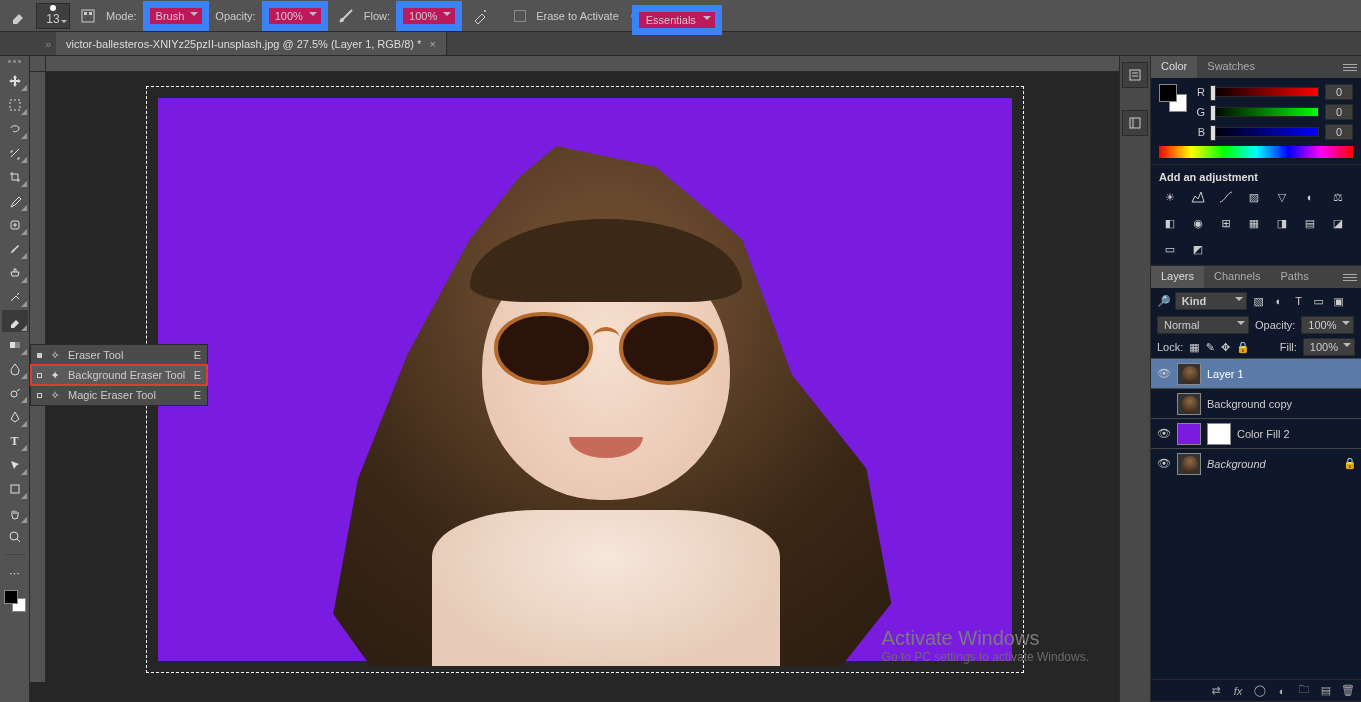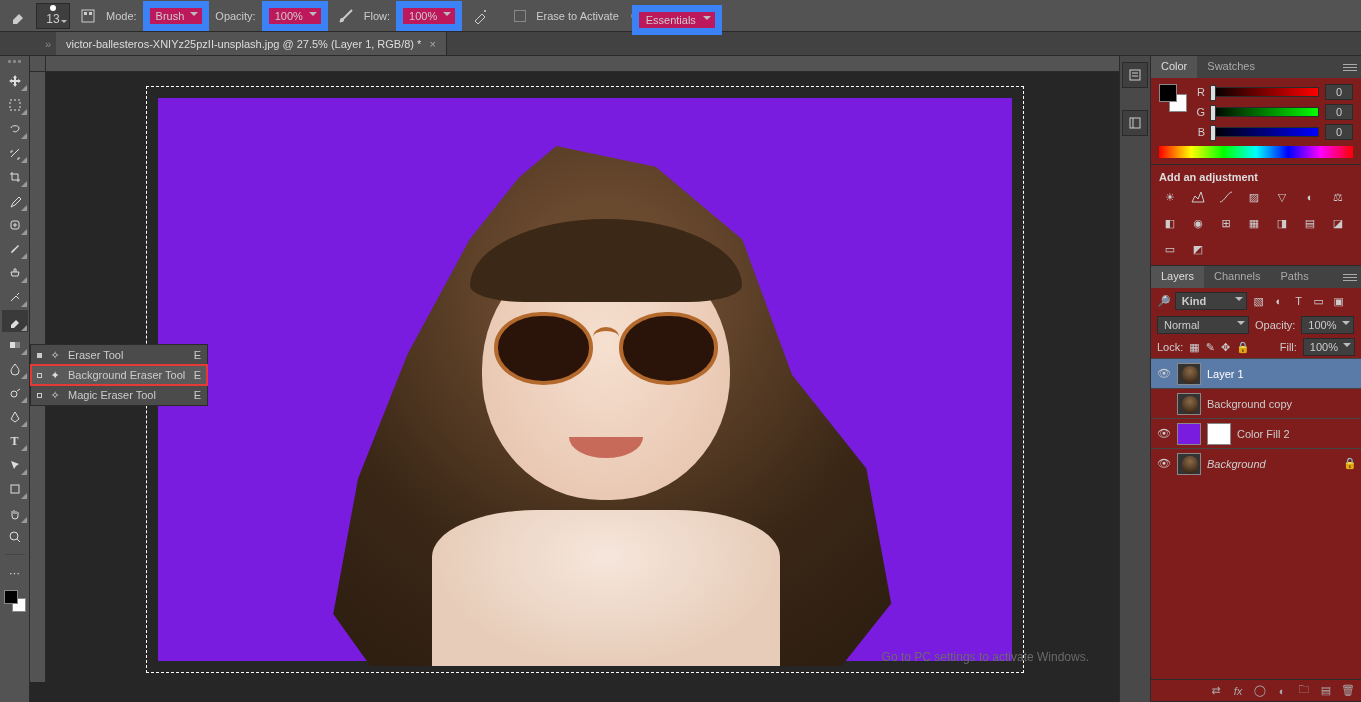--- a/index.html
+++ b/index.html
@@ -72,21 +72,21 @@
 #flyout .row .key { position: absolute; right: 6px; color: #ccc; }
 #flyout .row.hl { background: #5a5a5a; }
 #flyout .row.boxed { outline: 2px solid #e53935; outline-offset: -1px; }
 
 
 #dockstrip { width: 32px; background: #494949; border-left: 1px solid #2a2a2a; border-right: 1px solid #2a2a2a; display: flex; flex-direction: column; align-items: center; gap: 6px; padding-top: 6px; }
 #dockstrip .btn { width: 26px; height: 26px; background: #3f3f3f; border: 1px solid #2a2a2a; display:flex;align-items:center;justify-content:center;color:#ccc; }
 #dockstrip .sep { height: 10px; }
 
 
-#panels { width: 210px; background: #7f1d1d; display: flex; flex-direction: column; }
+#panels { width: 210px; background: #0f172a; display: flex; flex-direction: column; }
 .panel { border-bottom: 1px solid #2a2a2a; display:flex; flex-direction:column; }
 .ptabs { height: 22px; background: #424242; display: flex; align-items: stretch; position: relative; }
 .ptabs .pt { padding: 4px 10px; color: #aaa; font-size: 11px; }
 .ptabs .pt.active { background: #535353; color: #ddd; }
 .ptabs .menu { position: absolute; right: 4px; top: 4px; width: 14px; height: 14px; display:flex; flex-direction:column; justify-content:center; gap:2px;}
 .ptabs .menu span{height:1px;background:#aaa;}
 .pbody { padding: 6px 8px; }
 
 
 #color-body { display: flex; gap: 8px; align-items: flex-start; }
@@ -370,20 +370,21 @@
             <div class="lens l"></div>
             <div class="lens r"></div>
             <div class="bridge"></div>
           </div>
         <div class="mouth"></div>
       </div>
       <div id="selection"></div>
     </div>
 
     <div id="watermark">
+      <div class="t1">Activate Windows</div>
       <div class="t2">Go to PC settings to activate Windows.</div>
     </div>
 
   </div>
 
   <div id="dockstrip">
     <div class="btn">
         <svg width="16" height="16">
           <rect x="3" y="3" width="10" height="10" fill="none" stroke="#ccc"></rect>
           <path d="M5 6h6M5 9h6" stroke="#ccc"></path>

